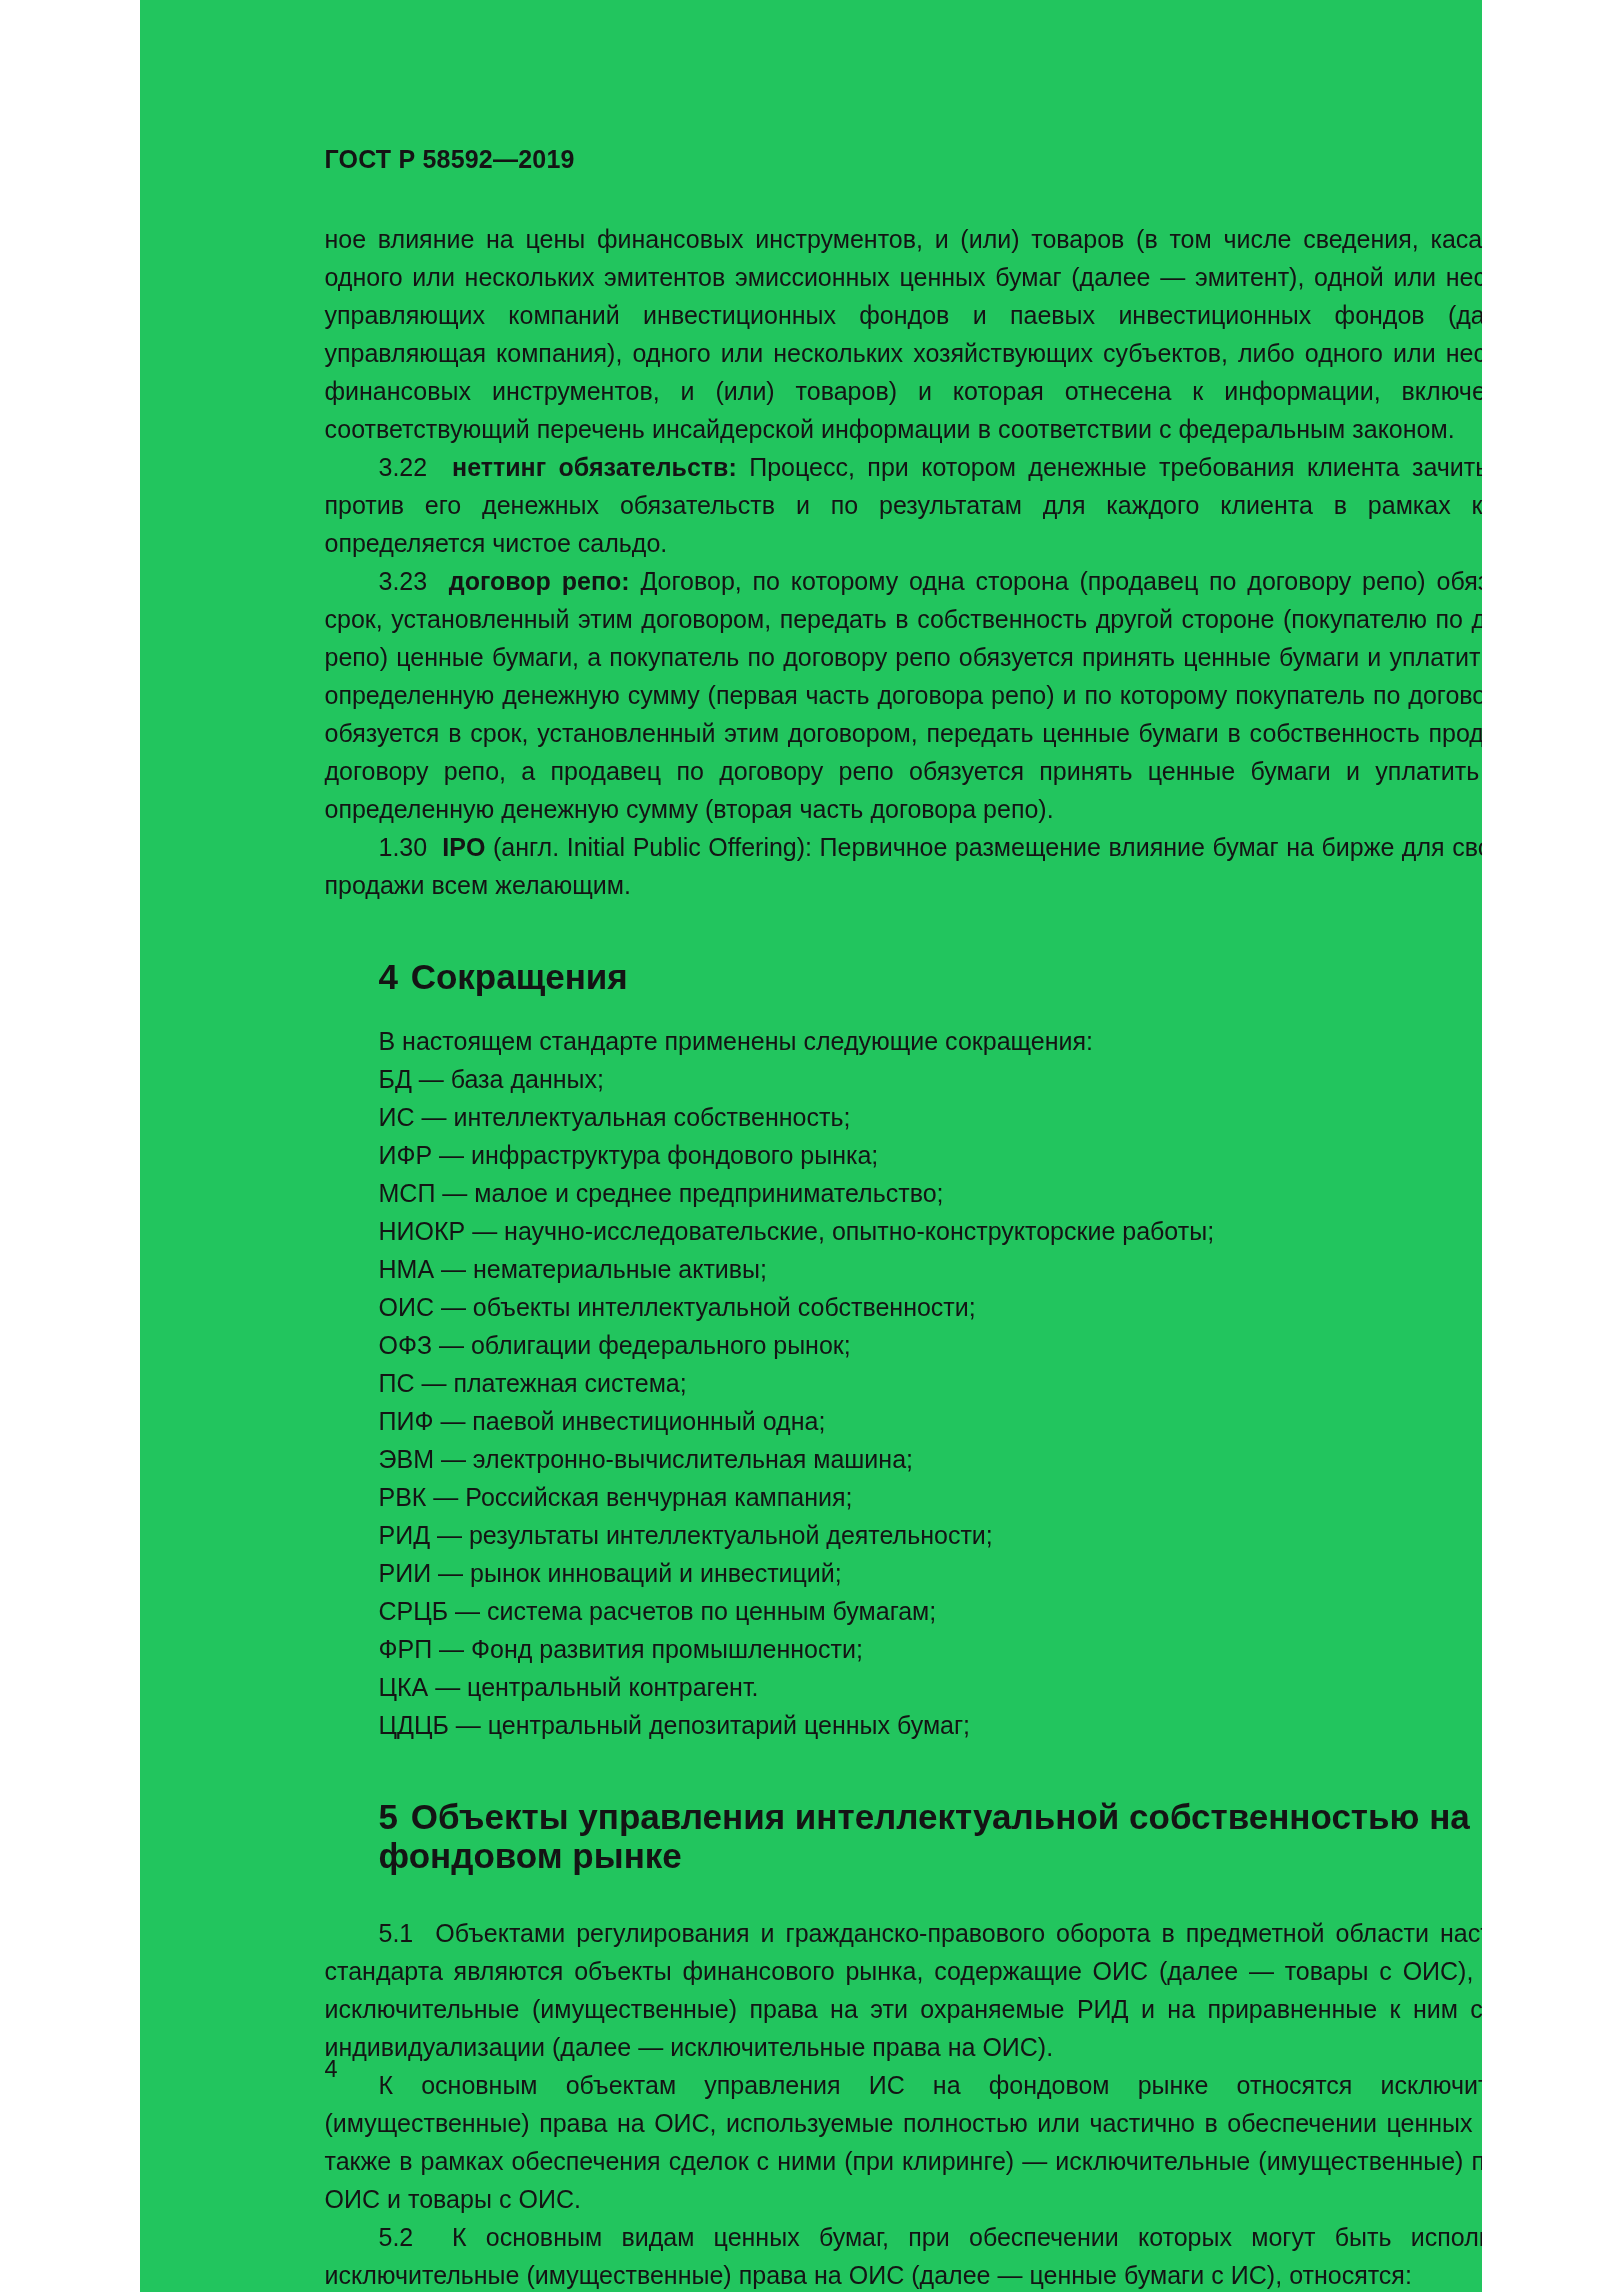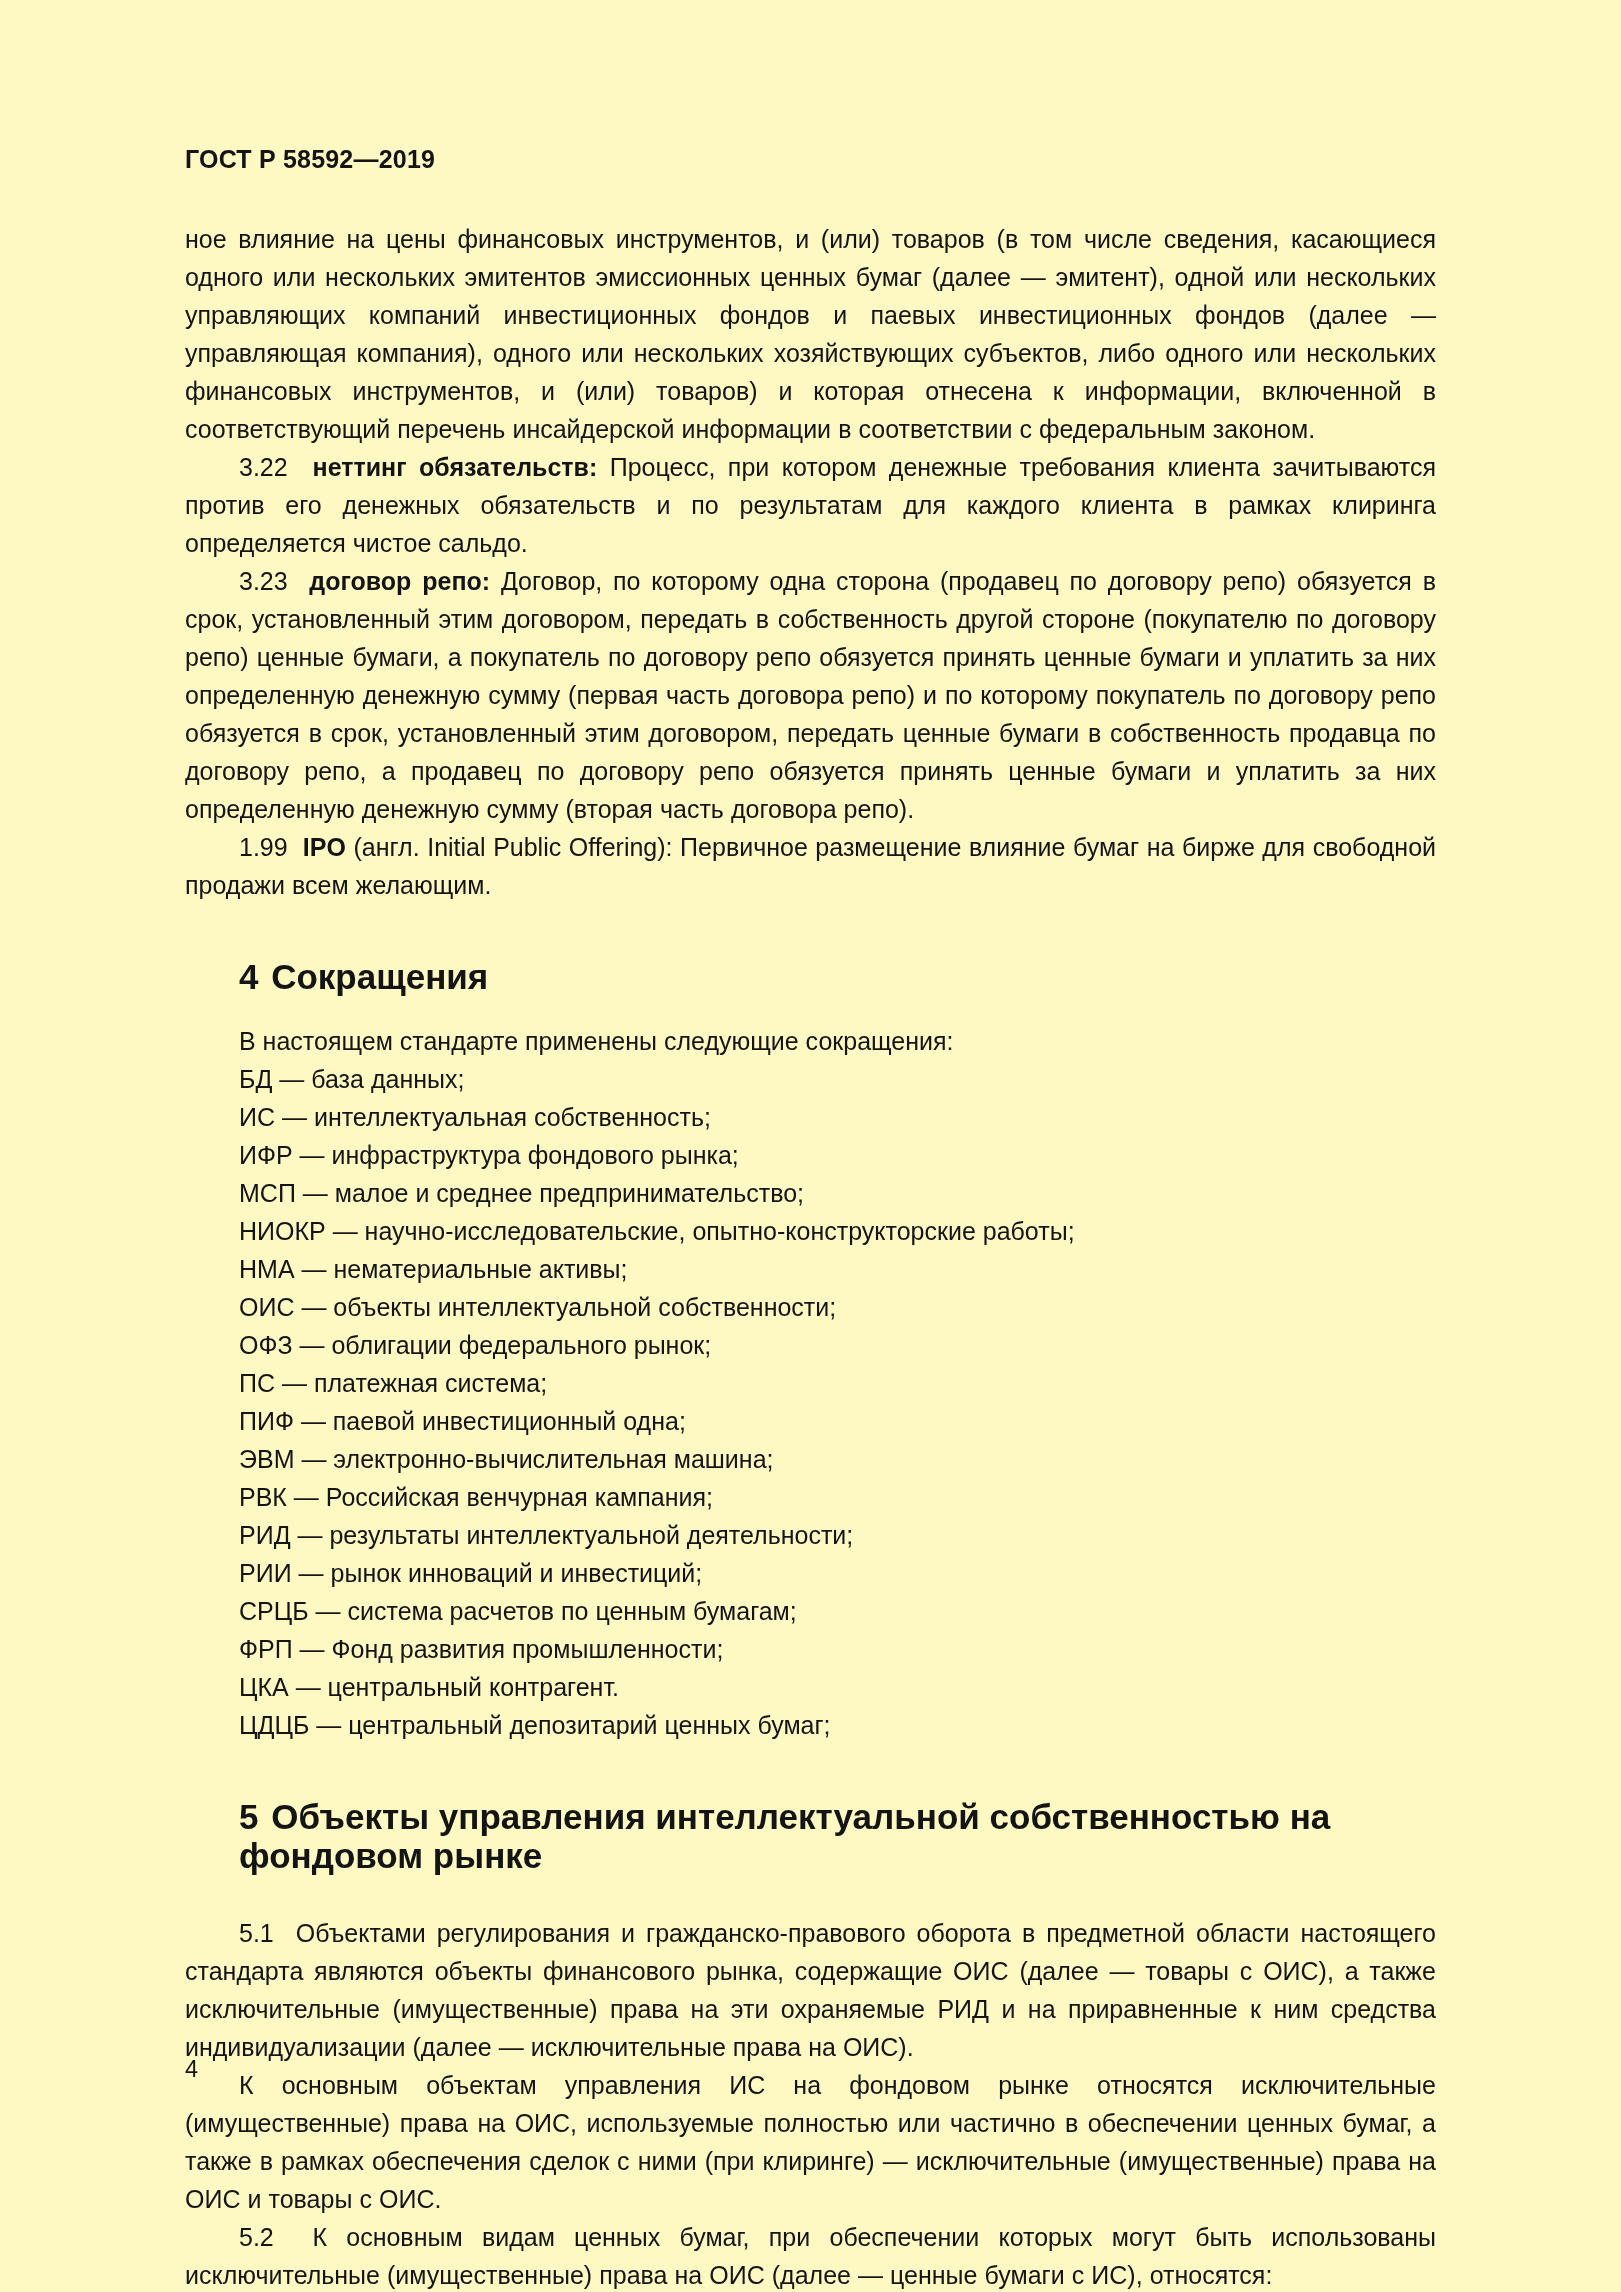--- a/index.html
+++ b/index.html
@@ -2,23 +2,23 @@
 <html lang="ru"><head>
 <meta charset="utf-8">
 <style>
   html, body {
     margin: 0;
     padding: 0;
     background: #ffffff;
   }
   .page {
     position: relative;
-    width: 1621px;
+    width: 1342px;
     height: 2293px;
-    background: #fef9c3;
+    background: #22c55e;
     margin: 0 auto;
     font-family: "Liberation Sans", sans-serif;
     color: #141414;
     box-sizing: border-box;
     overflow: hidden;
   }
 
   
   .doc-header {
     position: absolute;
@@ -114,21 +114,21 @@
   <div class="doc-header">ГОСТ Р 58592—2019</div>
 
   <div class="content">
 
     <p class="body">ное влияние на цены финансовых инструментов, и (или) товаров (в том числе сведения, касающиеся одного или нескольких эмитентов эмиссионных ценных бумаг (далее — эмитент), одной или нескольких управляющих компаний инвестиционных фондов и паевых инвестиционных фондов (далее — управляющая компания), одного или нескольких хозяйствующих субъектов, либо одного или нескольких финансовых инструментов, и (или) товаров) и которая отнесена к информации, включенной в соответствующий перечень инсайдерской информации в соответствии с федеральным законом.</p>
 
     <p class="body indent"><span>3.22</span><span>&nbsp; </span><b class="term">неттинг обязательств:</b><span> Процесс, при котором денежные требования клиента зачитываются против его денежных обязательств и по результатам для каждого клиента в рамках клиринга определяется чистое сальдо.</span></p>
 
     <p class="body indent"><span>3.23</span><span>&nbsp; </span><b class="term">договор репо:</b><span> Договор, по которому одна сторона (продавец по договору репо) обязуется в срок, установленный этим договором, передать в собственность другой стороне (покупателю по договору репо) ценные бумаги, а покупатель по договору репо обязуется принять ценные бумаги и уплатить за них определенную денежную сумму (первая часть договора репо) и по которому покупатель по договору репо обязуется в срок, установленный этим договором, передать ценные бумаги в собственность продавца по договору репо, а продавец по договору репо обязуется принять ценные бумаги и уплатить за них определенную денежную сумму (вторая часть договора репо).</span></p>
 
-    <p class="body indent"><span>1.99</span><span>&nbsp; </span><b class="term">IPO</b><span> (англ. Initial Public Offering): Первичное размещение влияние бумаг на бирже для свободной продажи всем желающим.</span></p>
+    <p class="body indent"><span>1.30</span><span>&nbsp; </span><b class="term">IPO</b><span> (англ. Initial Public Offering): Первичное размещение влияние бумаг на бирже для свободной продажи всем желающим.</span></p>
 
     <div class="spacer-xl"></div>
 
     <h2 class="section"><span class="num">4</span><span>Сокращения</span></h2>
 
     <div class="spacer-m"></div>
 
     <p class="lead-in">В настоящем стандарте применены следующие сокращения:</p>
 
     <ul class="abbrev">

